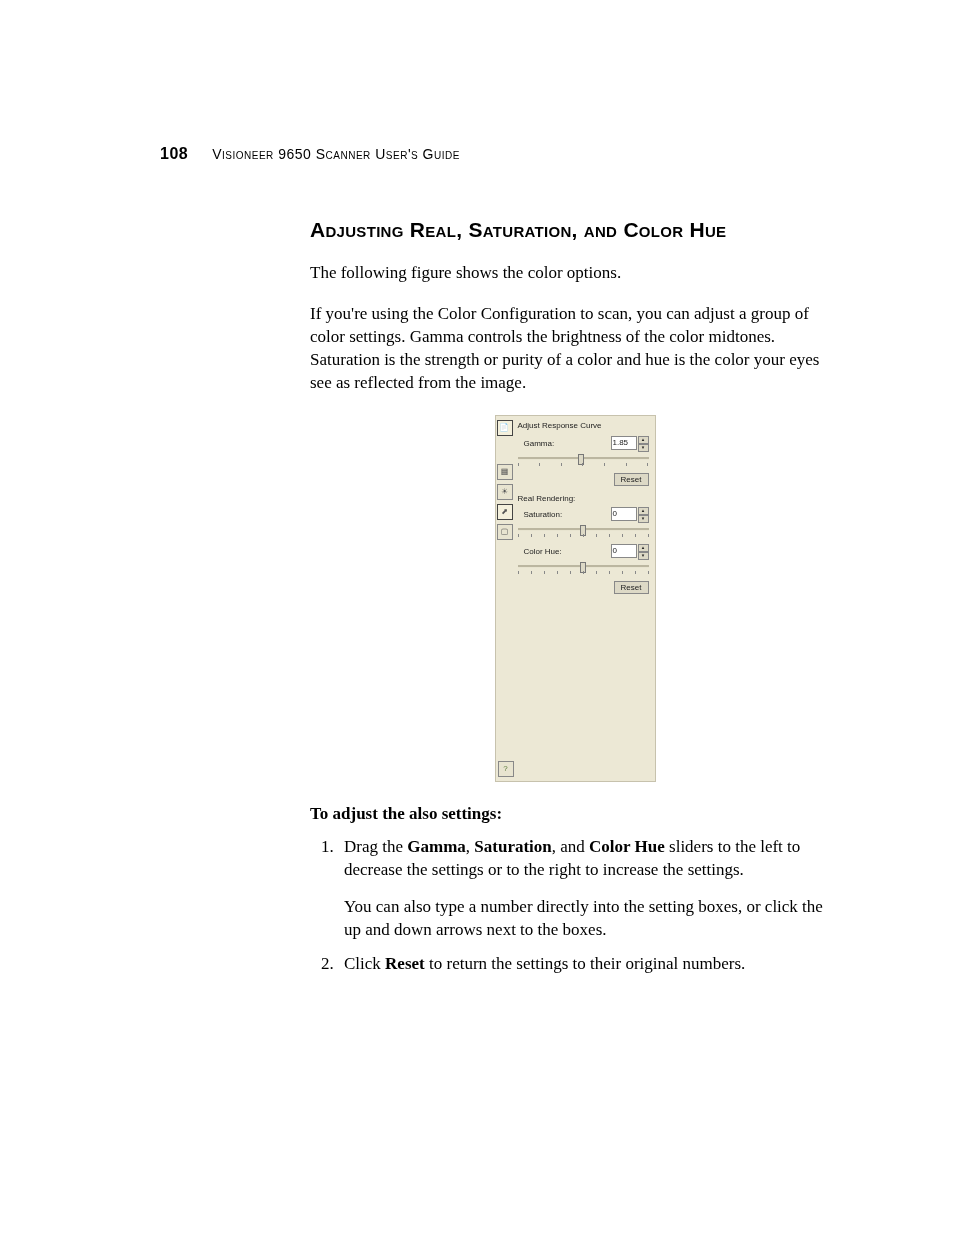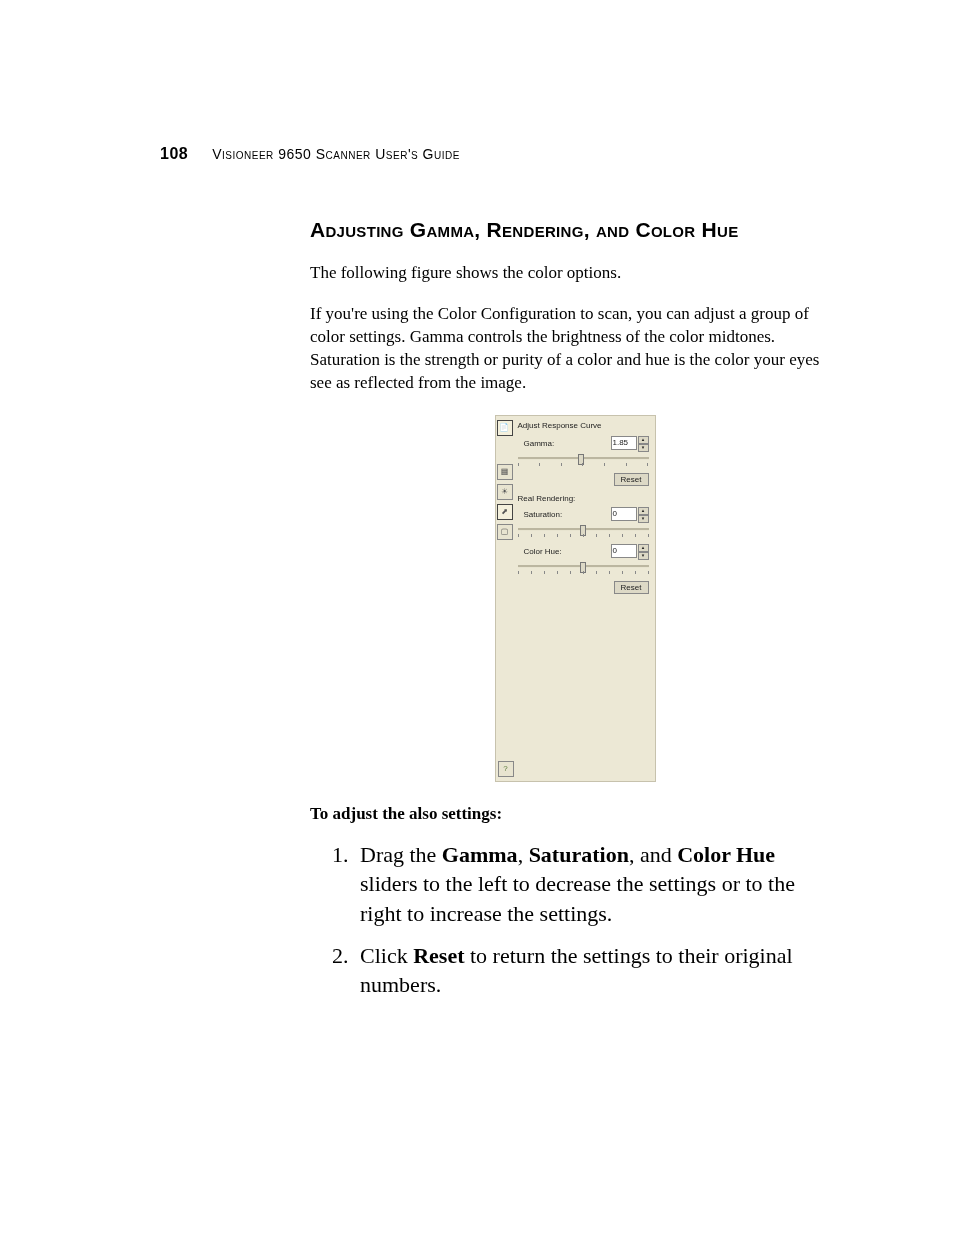--- a/index.html
+++ b/index.html
@@ -200,23 +200,23 @@
     justify-content: center;
     font-size: 8px;
     color: #5a7a3a;
   }
   .subhead {
     font-weight: bold;
     font-size: 17px;
     margin: 6px 0 12px 0;
   }
   ol.steps {
-    margin: 16px;
+    margin: 0;
     padding: 0 0 0 28px;
-    font-size: 22px;
+    font-size: 17px;
     line-height: 1.35;
   }
   ol.steps li {
     margin-bottom: 12px;
     padding-left: 6px;
   }
   ol.steps li p {
     margin: 14px 0 0 0;
   }
   .b { font-weight: bold; }
@@ -224,21 +224,21 @@
 </head>
 <body>
 
 <div class="page">
   <div class="header-line">
     <span class="page-number">108</span>
     <span class="header-text">Visioneer 9650 Scanner User's Guide</span>
   </div>
 
   <div class="content">
-    <h2>Adjusting Gamma, Rendering, and Color Hue</h2>
+    <h2>Adjusting Real, Saturation, and Color Hue</h2>
 
     <p class="para">The following figure shows the color options.</p>
 
     <p class="para">If you're using the Color Configuration to scan, you can adjust a group of color settings. Gamma controls the brightness of the color midtones. Saturation is the strength or purity of a color and hue is the color your eyes see as reflected from the image.</p>
 
     <div class="figure-wrap">
       <div class="panel-outer">
         <div class="iconbar">
           <div class="iconbtn active">📄</div>
           <div class="icon-spacer"></div>
@@ -340,19 +340,20 @@
         </div>
         <div class="help-icon">?</div>
       </div>
     </div>
 
     <p class="subhead">To adjust the also settings:</p>
 
     <ol class="steps">
       <li>
         <span>Drag the </span><span class="b">Gamma</span><span>, </span><span class="b">Saturation</span><span>, and </span><span class="b">Color Hue</span><span> sliders to the left to decrease the settings or to the right to increase the settings.</span>
+        <p>You can also type a number directly into the setting boxes, or click the up and down arrows next to the boxes.</p>
       </li>
       <li>
         <span>Click </span><span class="b">Reset</span><span> to return the settings to their original numbers.</span>
       </li>
     </ol>
   </div>
 </div>
 
 </body></html>

